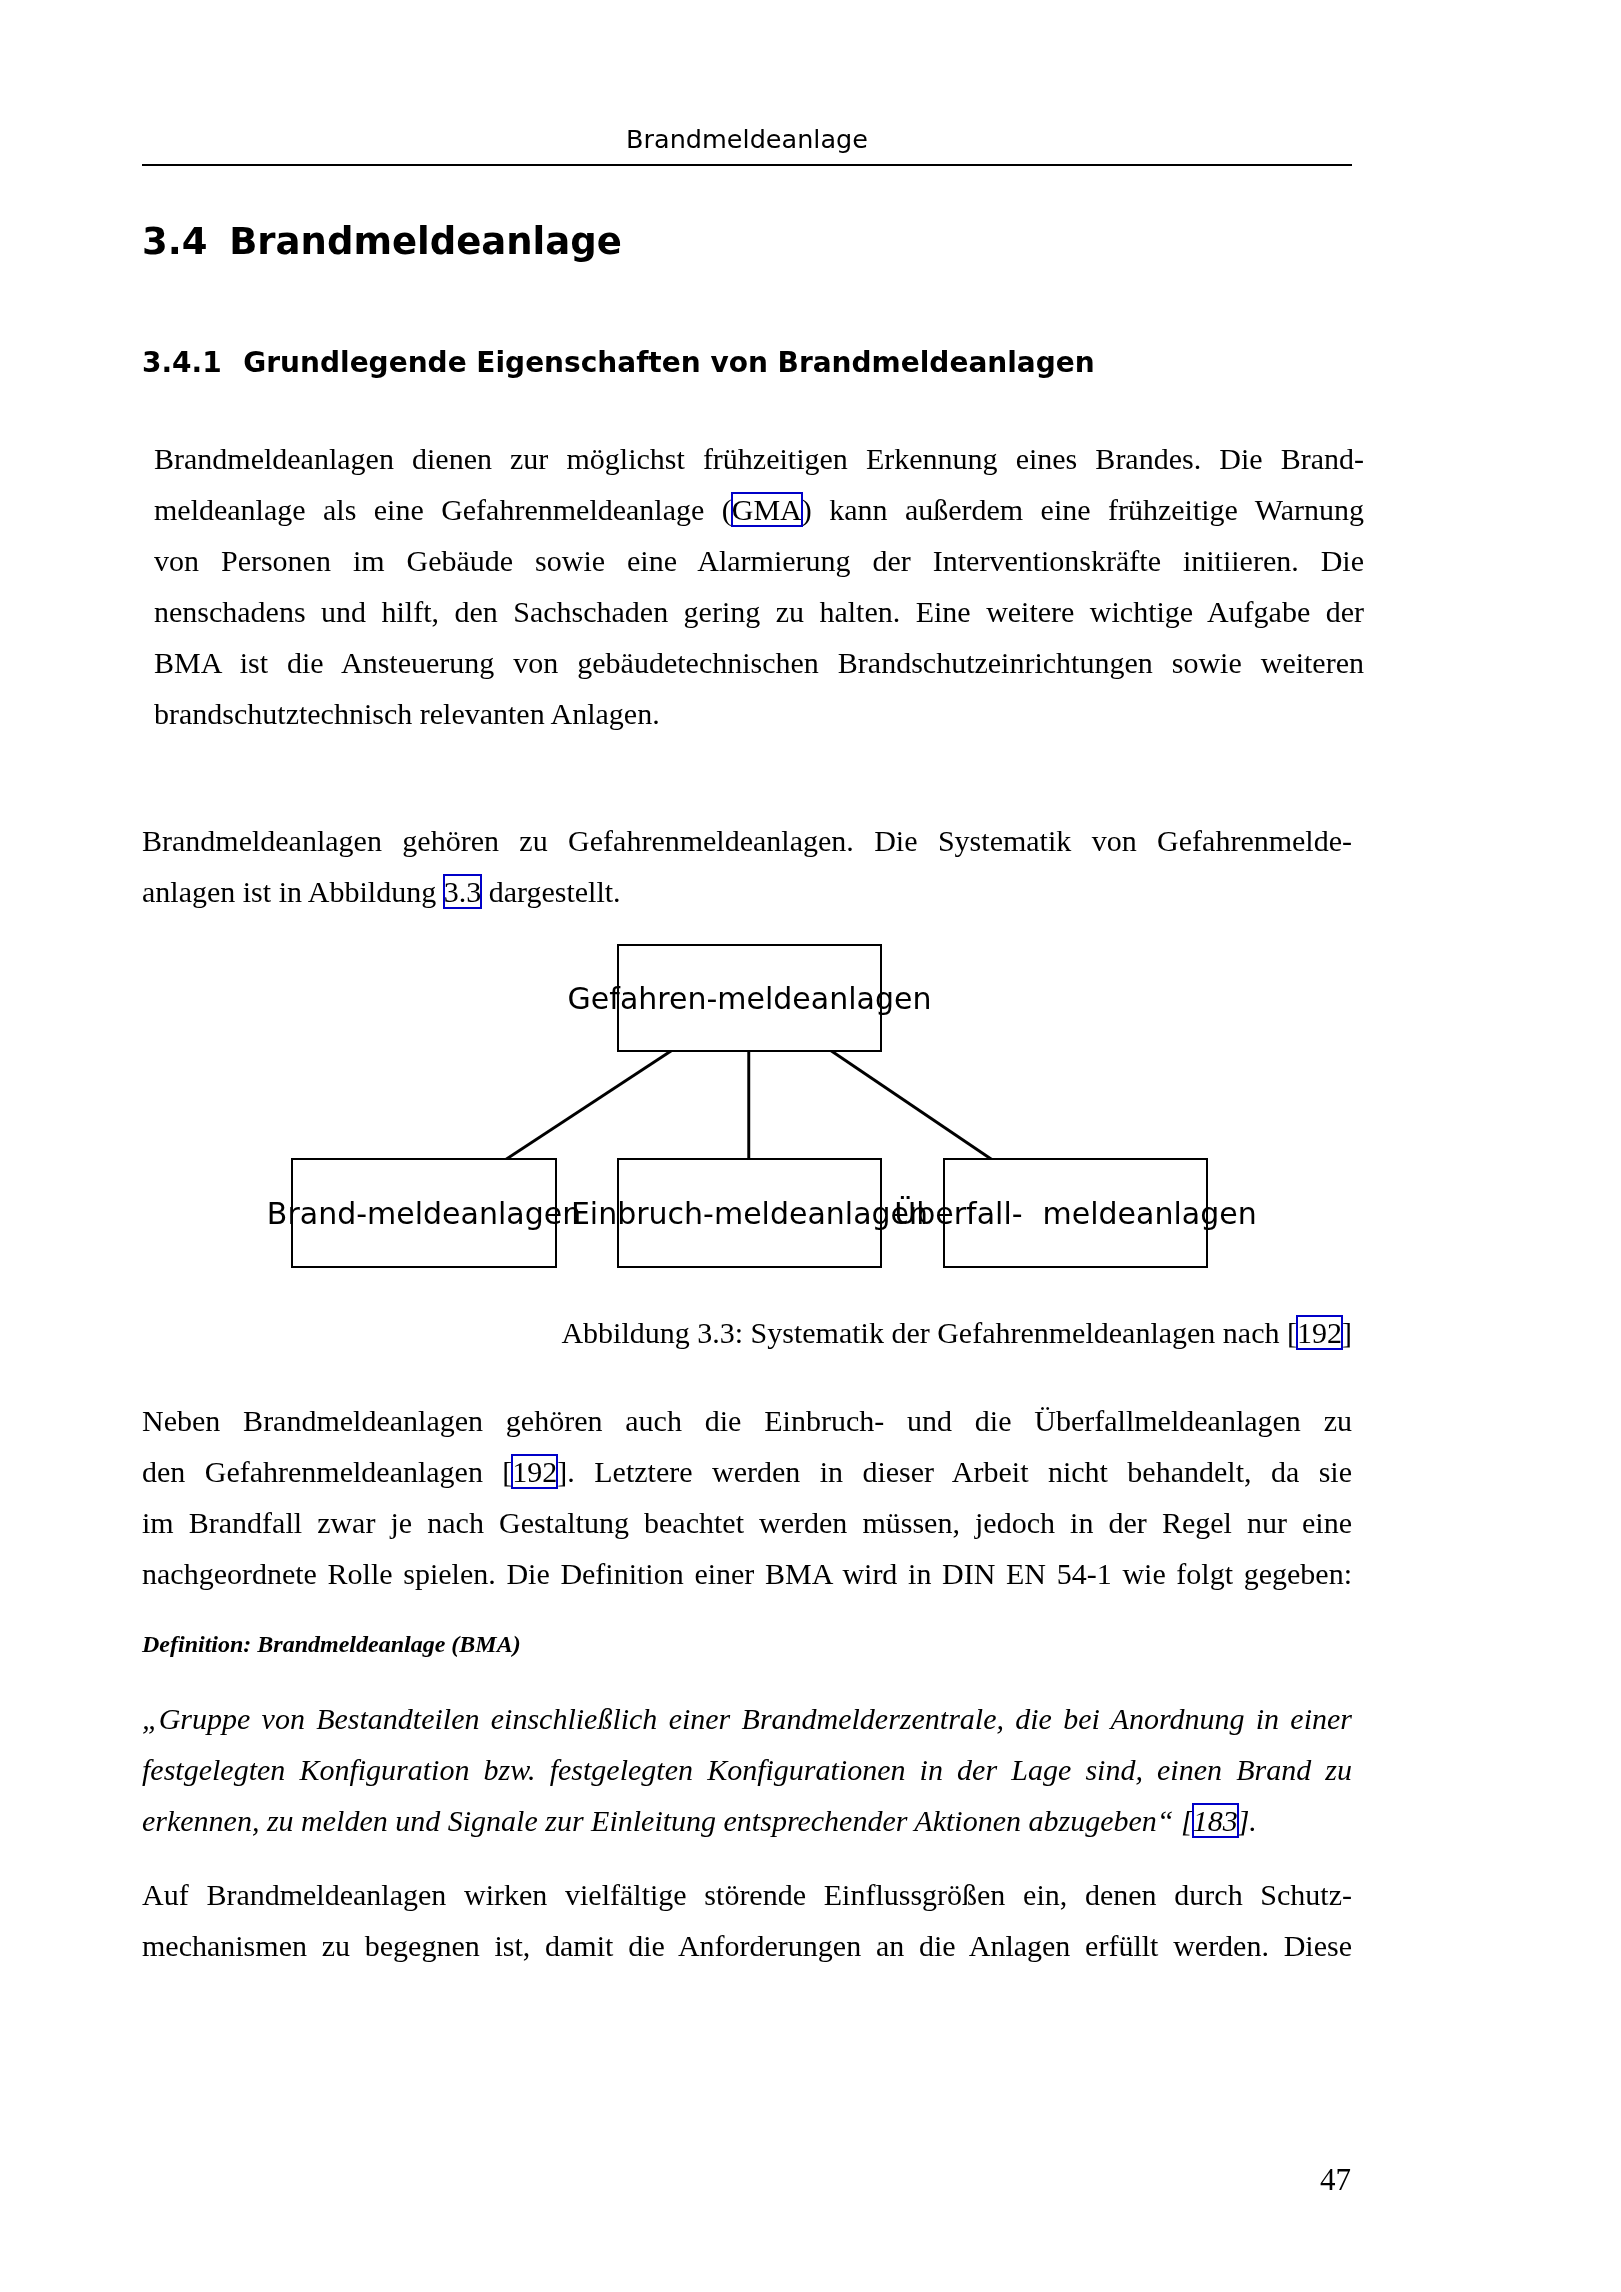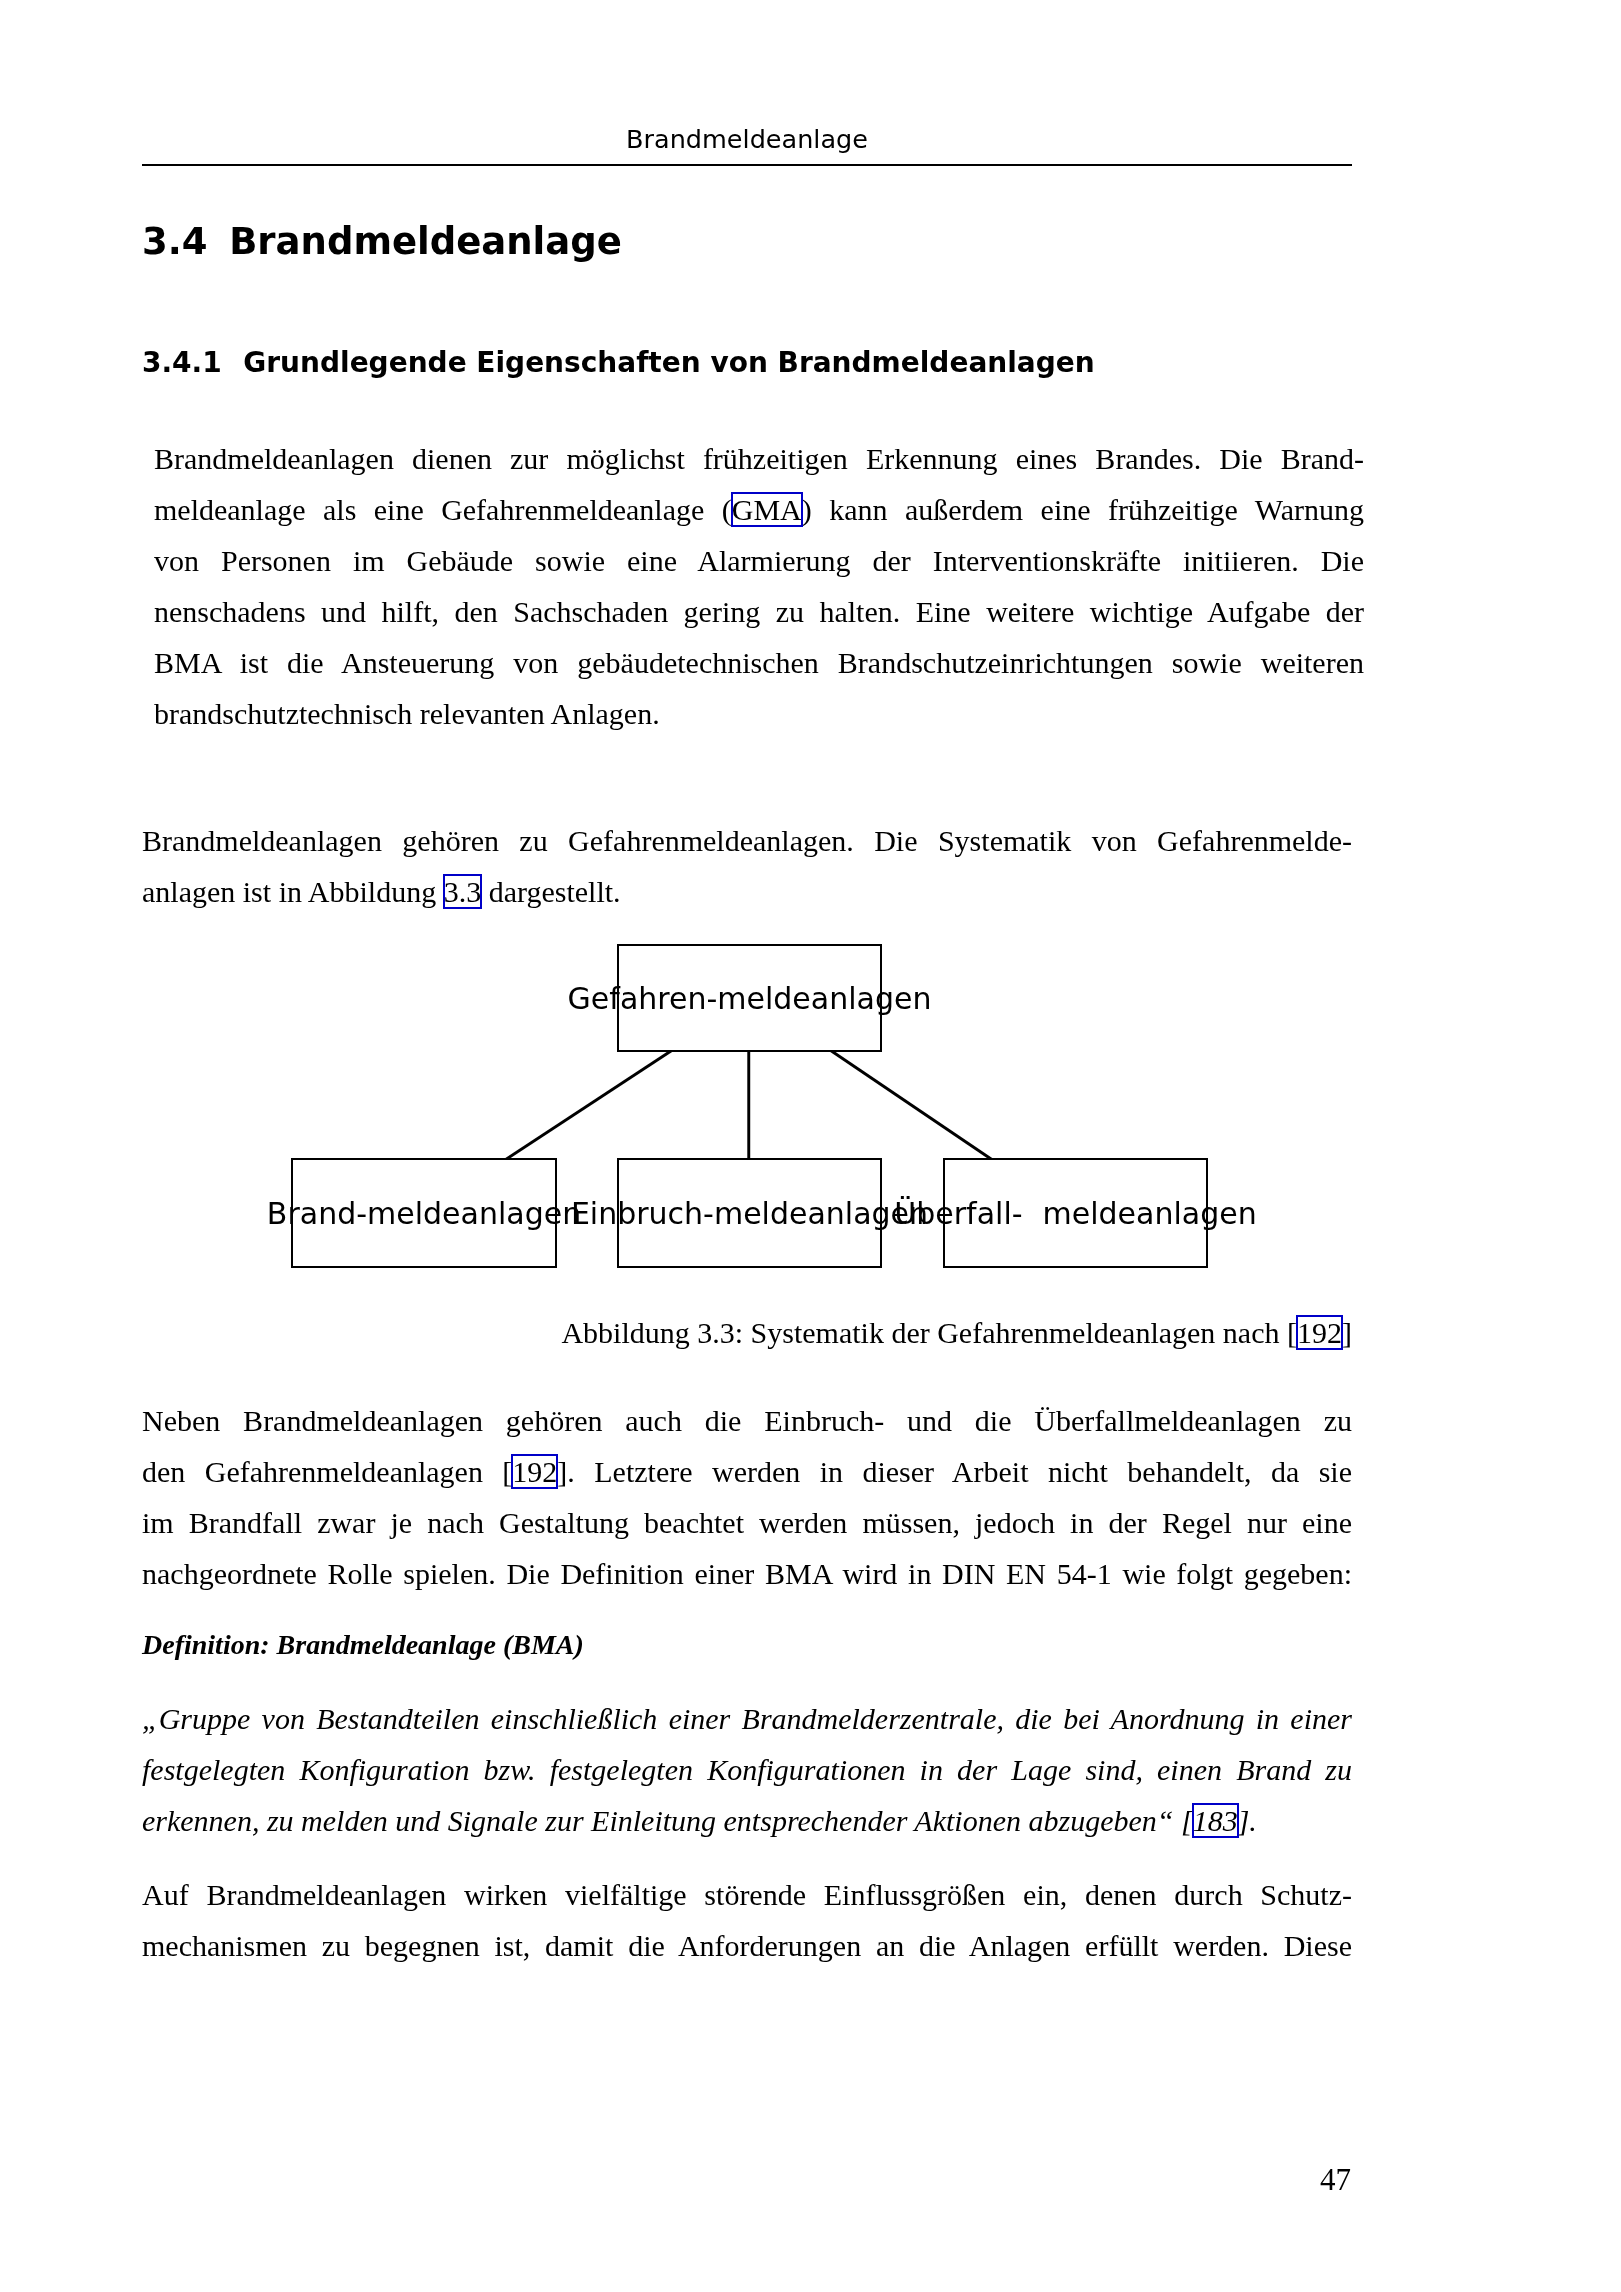--- a/index.html
+++ b/index.html
@@ -22,21 +22,21 @@
   .block { position: absolute; left: 142px; width: 1210px; }
   .line {
     display: block; height: 51px; line-height: 51px; white-space: nowrap;
     font-family: "Liberation Serif", serif; font-size: 30px;
     text-align: justify; text-align-last: justify;
   }
   .line.last { text-align-last: left; }
   .italic .line { font-style: italic; }
   .def-title {
     position: absolute; left: 142px; top: 1619px;
-    font-family: "Liberation Serif", serif; font-style: italic; font-weight: bold; font-size: 28px; line-height: 51px;
+    font-family: "Liberation Serif", serif; font-style: italic; font-weight: bold; font-size: 24px; line-height: 51px;
   }
   .cite {
     outline: 2px solid #0000c8; outline-offset: -1px; padding: 0 0;
     color: #000; text-decoration: none; cursor: pointer;
   }
   
   .figure { position: absolute; left: 0; top: 0; width: 1621px; height: 1294px; pointer-events: none; }
   .figure svg { position: absolute; left: 0; top: 0; }
   .box {
     position: absolute; border: 2.9px solid #000; box-sizing: border-box; background: #fff;

